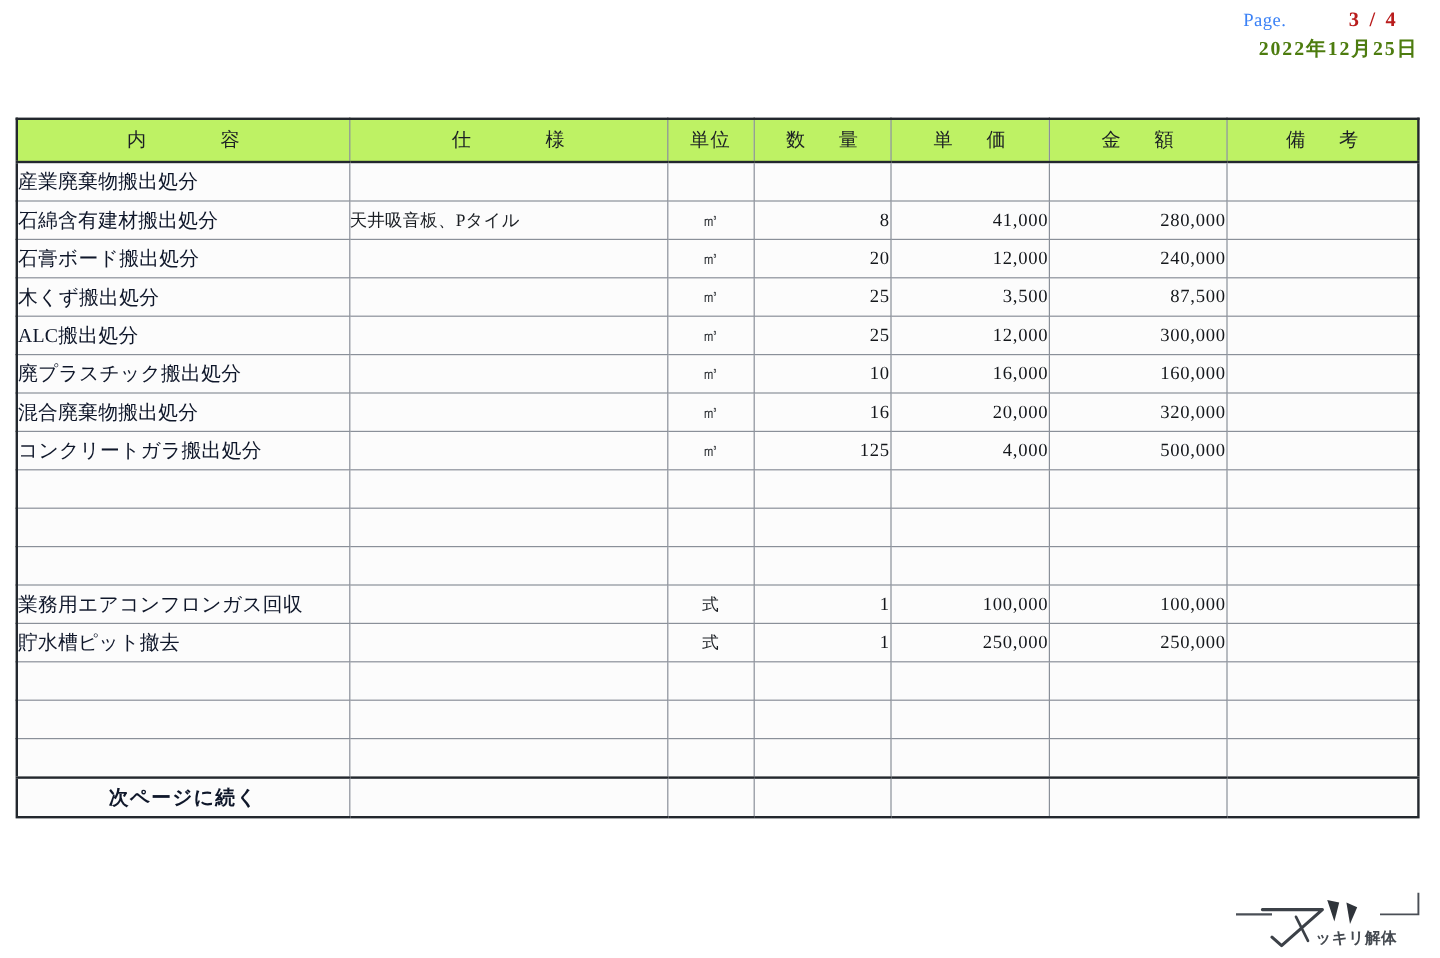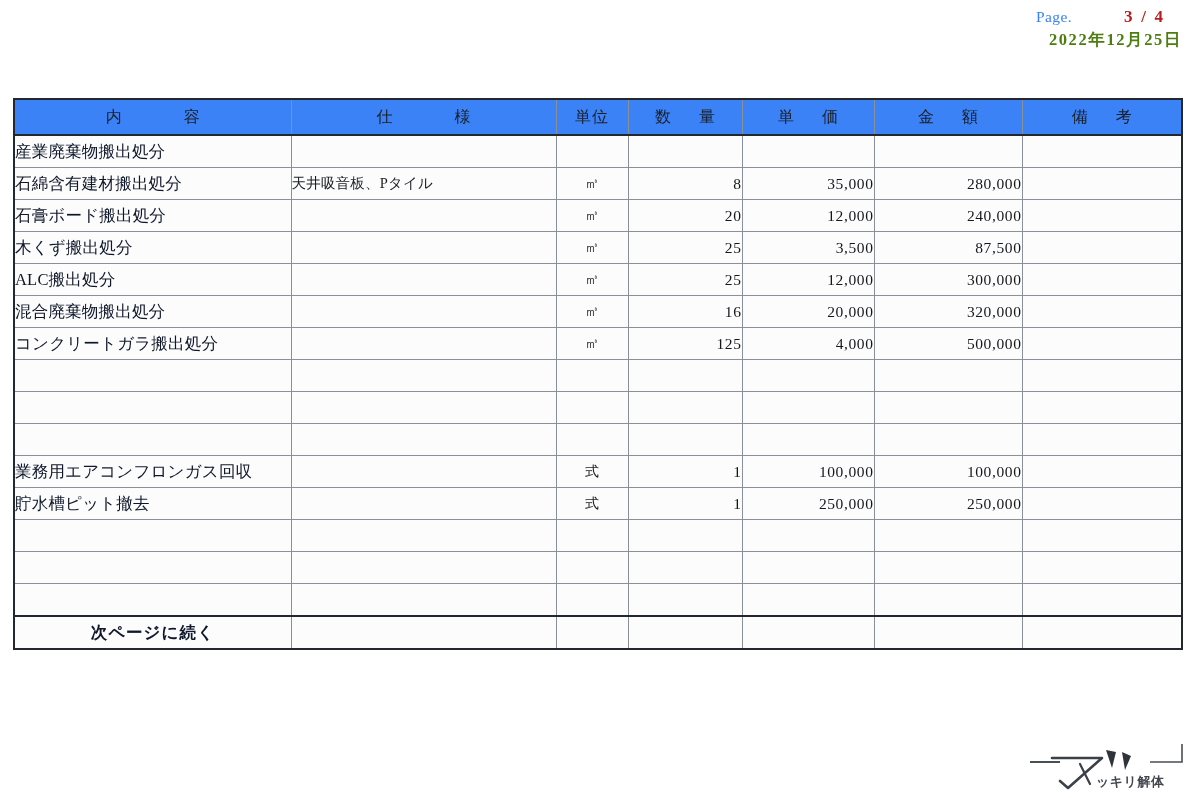--- a/index.html
+++ b/index.html
@@ -78,21 +78,21 @@
   .estimate-table {
     border: 2px solid #23282e;
   }
   .estimate-table thead th {
     border-top: none;
     border-bottom: 2px solid #23282e;
     height: 34px;
     font-size: 16px;
     color: #1b1f24;
     text-align: center;
-    background: #3b82f6;
+    background: #bef264;
   }
   .hdr-spaced {
     letter-spacing: 10px;
     padding-left: 10px;
     display: inline-block;
   }
   .hdr-tight {
     letter-spacing: 1px;
     display: inline-block;
   }
@@ -203,21 +203,21 @@
         <td class="cell-qty"></td>
         <td class="cell-price"></td>
         <td class="cell-amount"></td>
         <td class="cell-note"></td>
       </tr>
       <tr>
         <td class="cell-name">石綿含有建材搬出処分</td>
         <td class="cell-spec">天井吸音板、Pタイル</td>
         <td class="cell-unit">㎥</td>
         <td class="cell-qty">8</td>
-        <td class="cell-price">35,000</td>
+        <td class="cell-price">41,000</td>
         <td class="cell-amount">280,000</td>
         <td class="cell-note"></td>
       </tr>
       <tr>
         <td class="cell-name">石膏ボード搬出処分</td>
         <td class="cell-spec"></td>
         <td class="cell-unit">㎥</td>
         <td class="cell-qty">20</td>
         <td class="cell-price">12,000</td>
         <td class="cell-amount">240,000</td>
@@ -232,20 +232,29 @@
         <td class="cell-amount">87,500</td>
         <td class="cell-note"></td>
       </tr>
       <tr>
         <td class="cell-name">ALC搬出処分</td>
         <td class="cell-spec"></td>
         <td class="cell-unit">㎥</td>
         <td class="cell-qty">25</td>
         <td class="cell-price">12,000</td>
         <td class="cell-amount">300,000</td>
+        <td class="cell-note"></td>
+      </tr>
+      <tr>
+        <td class="cell-name">廃プラスチック搬出処分</td>
+        <td class="cell-spec"></td>
+        <td class="cell-unit">㎥</td>
+        <td class="cell-qty">10</td>
+        <td class="cell-price">16,000</td>
+        <td class="cell-amount">160,000</td>
         <td class="cell-note"></td>
       </tr>
       <tr>
         <td class="cell-name">混合廃棄物搬出処分</td>
         <td class="cell-spec"></td>
         <td class="cell-unit">㎥</td>
         <td class="cell-qty">16</td>
         <td class="cell-price">20,000</td>
         <td class="cell-amount">320,000</td>
         <td class="cell-note"></td>

